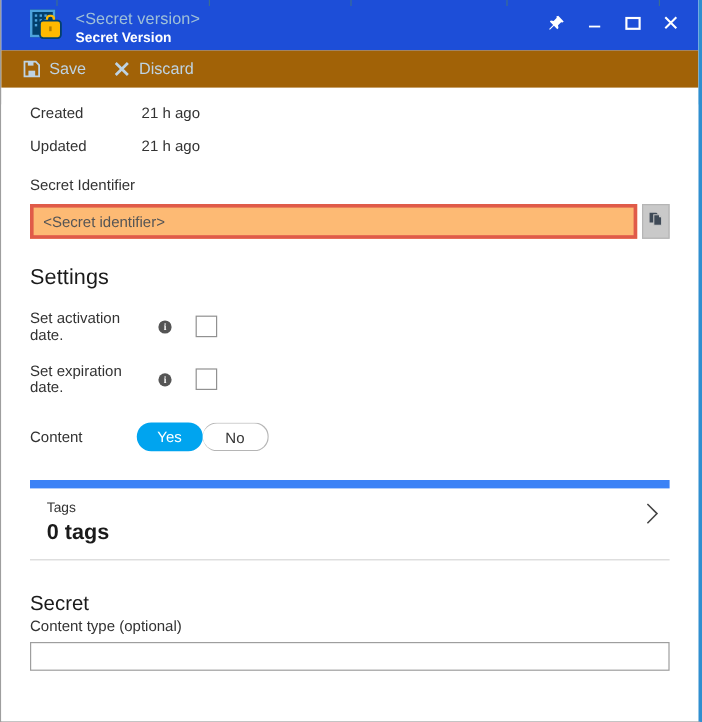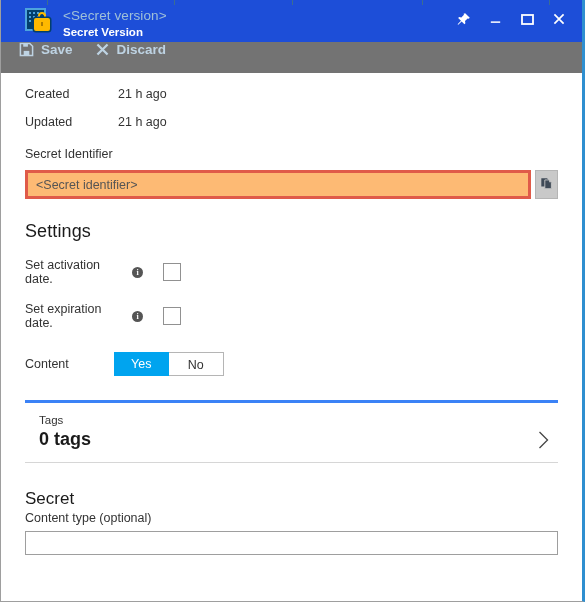--- a/index.html
+++ b/index.html
@@ -137,26 +137,25 @@
     align-items: center;
     justify-content: center;
     cursor: default;
   }
   .win-btn svg { display: block; }
 
   
   .cmdbar {
     position: relative;
     height: 31px;
-    background: #737373;
-    display: flex;
-    align-items: flex-start;
+    background: #a16207;
+    display: flex;
+    align-items: center;
     padding-left: 18px;
     gap: 22px;
-    font-weight: bold;
   }
   .cmd {
     display: flex;
     align-items: center;
     gap: 7px;
     color: #bed3e3;
     font-size: 13.5px;
     cursor: default;
   }
   .cmd svg { display: block; }
@@ -265,39 +264,40 @@
     margin-left: 25px;
   }
   .toggle .opt {
     width: 55px;
     height: 24px;
     line-height: 24px;
     text-align: center;
     font-size: 12.5px;
     box-sizing: border-box;
     cursor: default;
+    border-radius: 12px;
   }
   .toggle .opt.on {
     background: #00a4ef;
     color: #ffffff;
   }
   .toggle .opt.off {
     background: #ffffff;
     color: #333333;
     border: 1px solid #b5b5b5;
     border-left: none;
   }
 
   .tags-block {
     margin-top: 24px;
-    border-top: 3px solid #3b82f6;
+    border-top: 7px solid #3b82f6;
     border-bottom: 1px solid #d6d6d6;
     padding: 11px 0 12px 14px;
     display: flex;
-    align-items: flex-end;
+    align-items: flex-start;
     cursor: default;
   }
   .tags-texts { flex: 1; }
   .tags-title { font-size: 11.5px; color: #333333; }
   .tags-count { font-size: 18px; color: #1a1a1a; margin-top: 3px; font-weight: bold; }
   .chevron { padding-right: 8px; }
   .chevron svg { display: block; }
 
   .secret-head {
     font-size: 17px;

